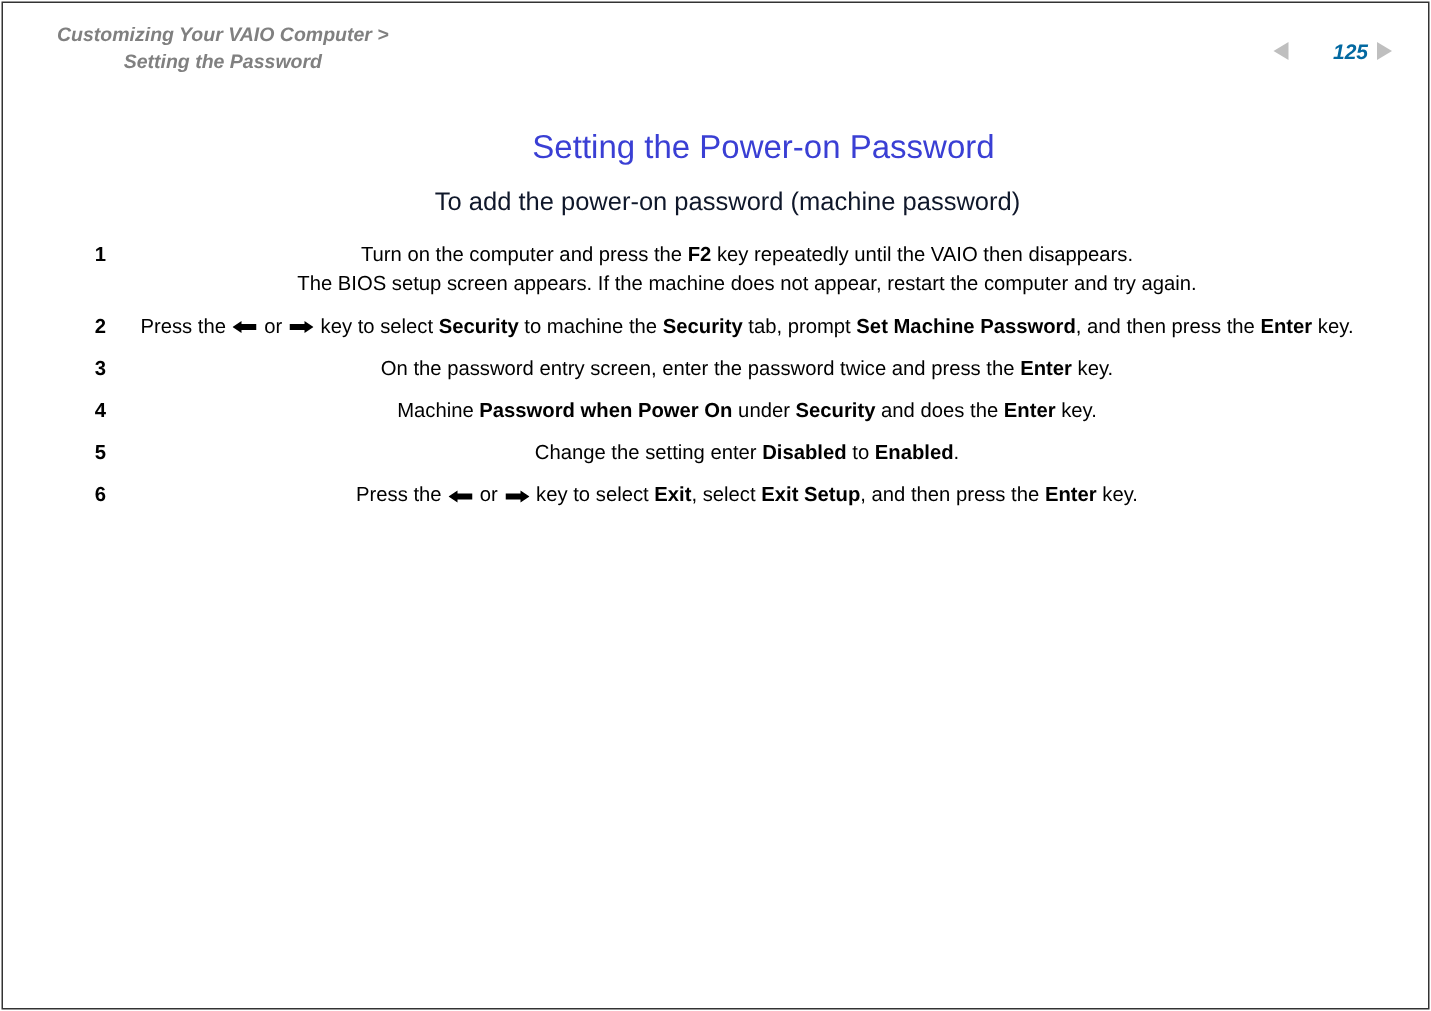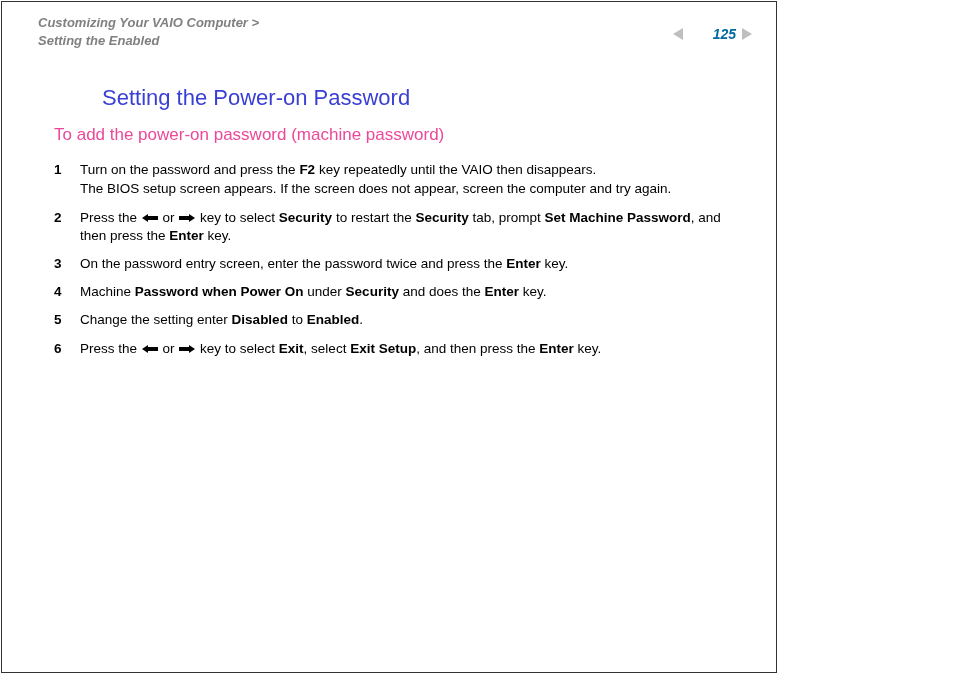--- a/index.html
+++ b/index.html
@@ -6,25 +6,26 @@
   body {
     font-family: Arial, Helvetica, sans-serif;
     background: #fff;
     width: 954px;
     height: 674px;
     position: relative;
     color: #000;
   }
   .page {
     border: 1px solid #333;
-    width: 776px;
+    width: 952px;
     height: 672px;
     margin: 1px;
     position: relative;
     overflow: hidden;
+    text-align: center;
   }
   .header {
     display: flex;
     justify-content: space-between;
     align-items: flex-start;
     padding: 12px 24px 0 36px;
   }
   .breadcrumb {
     color: #808080;
     font-size: 13px;
@@ -58,21 +59,21 @@
     padding: 36px 36px 0 52px;
   }
   .title {
     color: #3a3fd4;
     font-size: 22px;
     font-weight: normal;
     margin-bottom: 14px;
     margin-left: 48px;
   }
   .subtitle {
-    color: #ec4899;
+    color: #0f172a;
     font-size: 17px;
     margin-bottom: 16px;
   }
   .steps {
     font-size: 13.5px;
     line-height: 1.35;
   }
   .step {
     display: flex;
     margin-bottom: 10px;
@@ -94,51 +95,51 @@
 </style>
 </head>
 <body>
 
 <div class="page">
 
   <div class="header">
     <div class="breadcrumb">
       <span>Customizing Your VAIO Computer</span>
       <span class="caret">&gt;</span><br>
-      <span>Setting the Enabled</span>
+      <span>Setting the Password</span>
     </div>
     <div class="page-nav">
       <span class="nav-arrow nav-prev"></span>
       <span class="page-num">125</span>
       <span class="nav-arrow nav-next"></span>
     </div>
   </div>
 
   <div class="content">
     <h1 class="title">Setting the Power-on Password</h1>
     <div class="subtitle">To add the power-on password (machine password)</div>
 
     <div class="steps">
 
       <div class="step">
         <div class="step-num">1</div>
         <div class="step-body">
-          <span>Turn on the password and press the </span><b>F2</b><span> key repeatedly until the VAIO then disappears.</span>
-          <div class="line2">The BIOS setup screen appears. If the screen does not appear, screen the computer and try again.</div>
+          <span>Turn on the computer and press the </span><b>F2</b><span> key repeatedly until the VAIO then disappears.</span>
+          <div class="line2">The BIOS setup screen appears. If the machine does not appear, restart the computer and try again.</div>
         </div>
       </div>
 
       <div class="step">
         <div class="step-num">2</div>
         <div class="step-body">
           <span>Press the </span><span class="inline-arrow"><svg width="16" height="10" viewBox="0 0 16 10">
                 <polygon points="0,5 6,1 6,3 16,3 16,7 6,7 6,9" fill="#000"></polygon>
               </svg></span><span> or </span><span class="inline-arrow"><svg width="16" height="10" viewBox="0 0 16 10">
                 <polygon points="16,5 10,1 10,3 0,3 0,7 10,7 10,9" fill="#000"></polygon>
-              </svg></span><span> key to select </span><b>Security</b><span> to restart the </span><b>Security</b><span> tab, prompt </span><b>Set Machine Password</b><span>, and then press the </span>
+              </svg></span><span> key to select </span><b>Security</b><span> to machine the </span><b>Security</b><span> tab, prompt </span><b>Set Machine Password</b><span>, and then press the </span>
           <b>Enter</b><span> key.</span>
         </div>
       </div>
 
       <div class="step">
         <div class="step-num">3</div>
         <div class="step-body">
           <span>On the password entry screen, enter the password twice and press the </span><b>Enter</b><span> key.</span>
         </div>
       </div>

